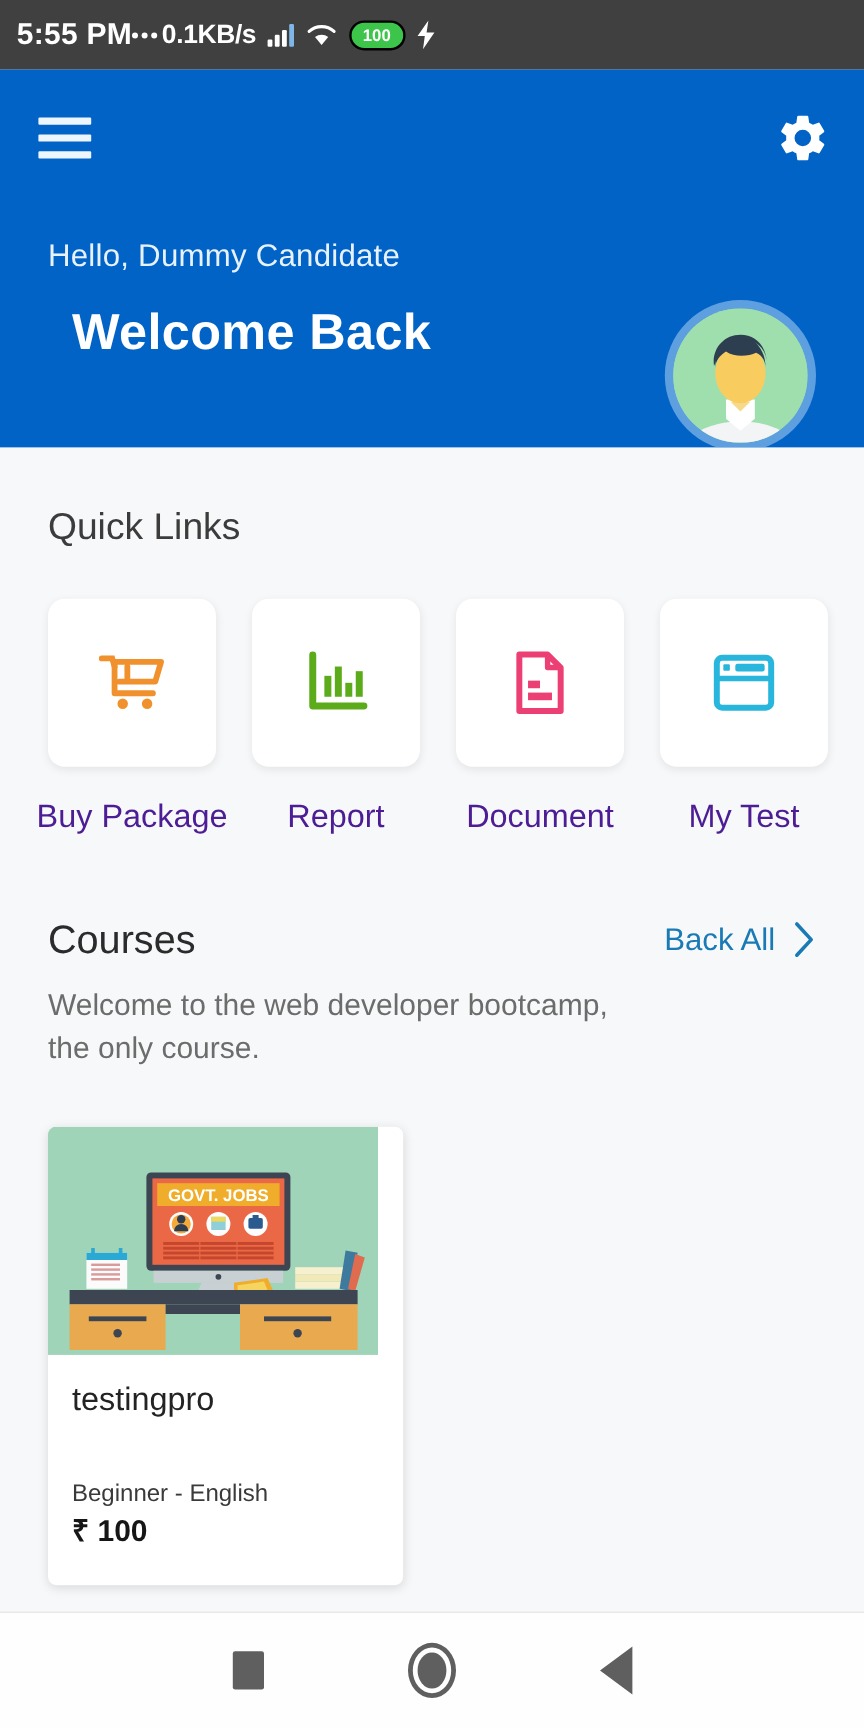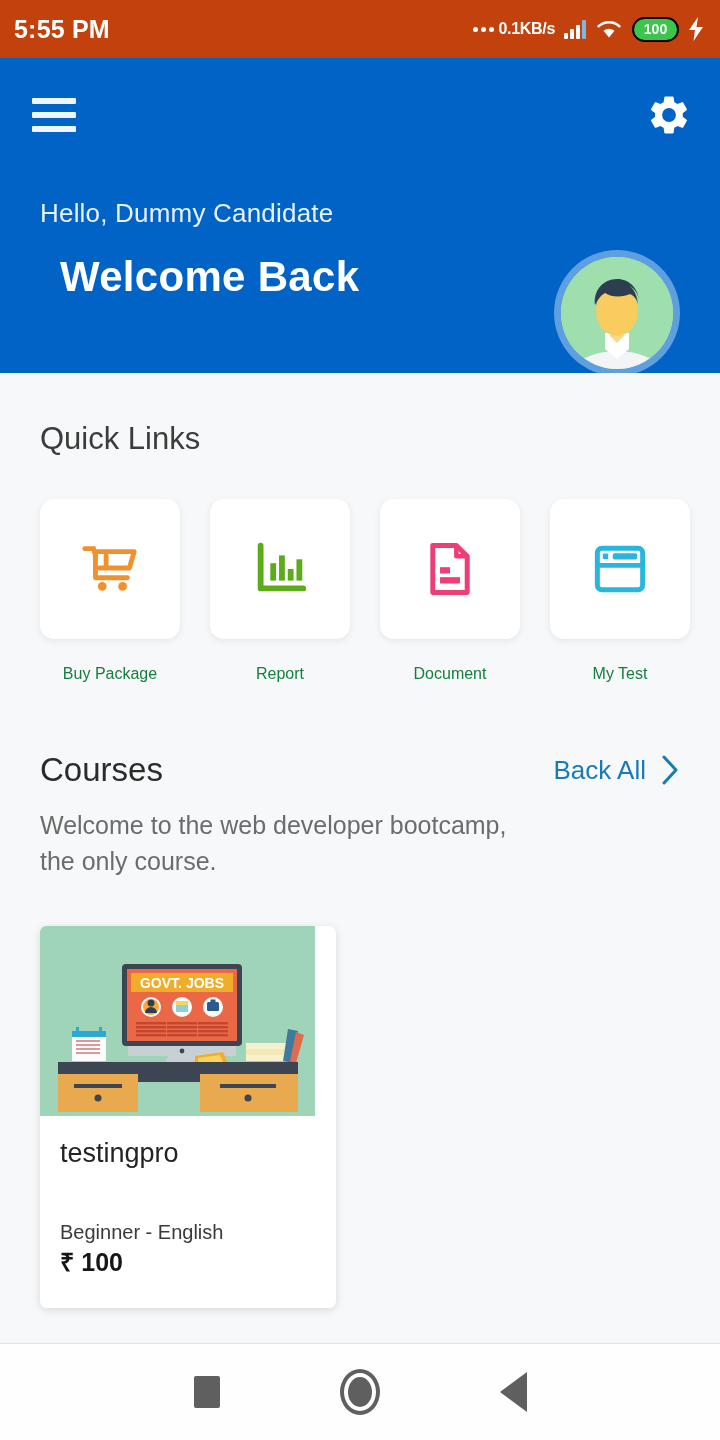--- a/index.html
+++ b/index.html
@@ -6,27 +6,27 @@
   html, body {
     width:720px; height:1440px;
     font-family:"Liberation Sans", sans-serif;
     background:#f7f8f9;
     overflow:hidden;
   }
   #app { position:relative; width:720px; height:1440px; background:#f7f8f9; }
 
   
   .statusbar{
-    height:58px; background:#c2410c; color:#fff;
-    display:flex; align-items:center; justify-content:space-between;
+    height:58px; background:#404040; color:#fff;
+    display:flex; align-items:center; 
     padding:0 16px 0 14px;
   }
   .status-time{ font-size:25px; font-weight:bold; letter-spacing:.2px; }
   .status-right{ display:flex; align-items:center; gap:9px; }
-  .net-speed{ font-size:16px; font-weight:bold; letter-spacing:-.3px; display:flex; align-items:center; gap:4px;}
+  .net-speed{ font-size:22px; font-weight:bold; letter-spacing:-.3px; display:flex; align-items:center; gap:4px;}
   .dots{ display:flex; gap:3px; align-items:center; }
   .dots i{ width:5px; height:5px; border-radius:50%; background:#fff; display:block; }
   .bars{ display:flex; align-items:flex-end; gap:2px; height:20px; }
   .bars i{ width:4px; background:#fff; display:block; border-radius:1px; }
   .bars i:nth-child(1){ height:6px; }
   .bars i:nth-child(2){ height:10px; }
   .bars i:nth-child(3){ height:14px; }
   .bars i:nth-child(4){ height:19px; background:#7fb6e8; }
   .battery{
     width:47px; height:25px; border-radius:13px; background:#3dc44b;
@@ -58,21 +58,21 @@
   .section-title{ font-size:31px; color:#3c3c3c; font-weight:400; }
   .quick-links{ padding:48px 0 0 40px; }
 
   .ql-row{ display:flex; gap:30px; margin-top:42px; }
   .ql-item{ width:140px; display:flex; flex-direction:column; align-items:center; }
   .ql-card{
     width:140px; height:140px; background:#fff; border-radius:14px;
     display:flex; align-items:center; justify-content:center;
     box-shadow:0 2px 7px rgba(0,0,0,.08);
   }
-  .ql-label{ margin-top:26px; font-size:16px; color:#15803d; white-space:nowrap; }
+  .ql-label{ margin-top:26px; font-size:27px; color:#4c1d95; white-space:nowrap; }
 
   
   .courses{ padding:68px 40px 0 40px; }
   .courses-head{ display:flex; align-items:center; justify-content:space-between; }
   .courses-title{ font-size:33px; color:#2b2b2b; }
   .view-all{ display:flex; align-items:center; gap:14px; color:#1a7ab5; font-size:26px; cursor:pointer;}
   .courses-desc{ margin-top:18px; font-size:25px; line-height:1.45; color:#6c6c6c; max-width:480px;}
 
   .course-card{
     margin-top:46px; width:296px; background:#fff; border-radius:7px;

